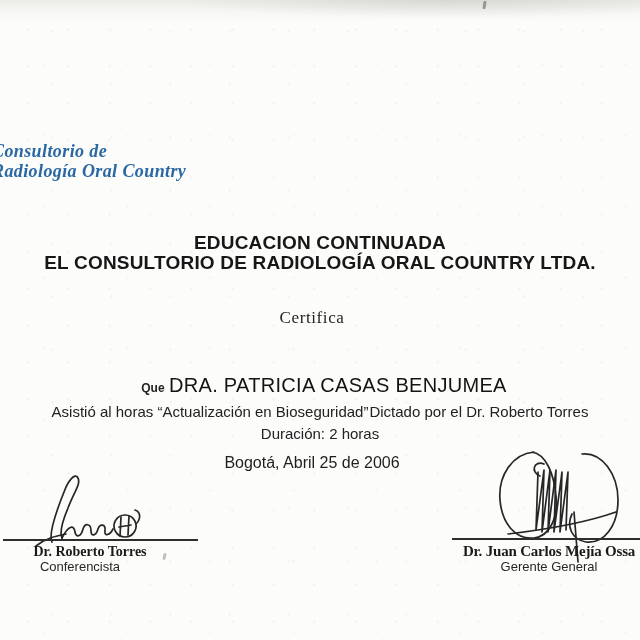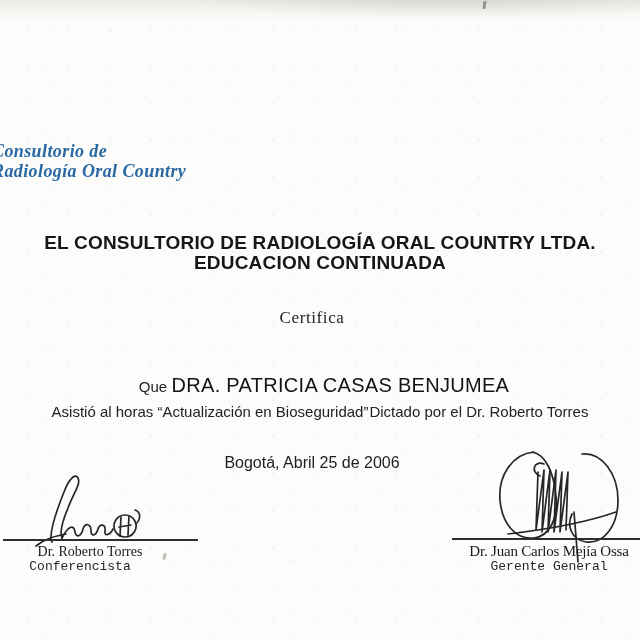--- a/index.html
+++ b/index.html
@@ -31,69 +31,70 @@
     font-family:"Liberation Serif",serif;font-style:italic;font-weight:bold;
     font-size:18px;line-height:20px;color:#2a68a4;letter-spacing:.4px;
   }
   
   .title{left:0;top:233px;width:640px;text-align:center;
     font-weight:bold;font-size:19px;line-height:20px;color:#171717;letter-spacing:.2px;}
   .certifica{left:0;top:308px;width:640px;text-align:center;transform:translateX(-8px);
     font-family:"Liberation Serif",serif;font-size:17px;color:#242424;letter-spacing:.6px;}
   
   .recipient{left:0;top:374px;width:640px;text-align:center;transform:translateX(4px);white-space:nowrap;}
-  .recipient .que{font-size:15px;color:#222;}
+  .recipient .que{font-size:12px;color:#222;font-weight:bold;}
   .recipient .name{font-size:20px;font-weight:normal;color:#141414;letter-spacing:.3px;}
   
   .course{left:0;top:403px;width:640px;text-align:center;font-size:15px;color:#222;white-space:nowrap;}
   .course .part2{margin-left:1px;}
   .duration{left:0;top:425px;width:640px;text-align:center;font-size:15px;color:#222;}
   .dateline{left:0;top:454px;width:640px;text-align:center;transform:translateX(-8px);font-size:16px;color:#1e1e1e;}
   
   .sig-line{height:2px;background:#2e2e2e;}
   .sig-line.left{left:3px;top:539px;width:195px;}
   .sig-line.right{left:452px;top:538px;width:188px;}
-  .sig-name{font-family:"Liberation Serif",serif;font-weight:normal;color:#1a1a1a;text-align:center;white-space:nowrap;}
+  .sig-name{font-family:"Liberation Serif",serif;font-weight:bold;color:#1a1a1a;text-align:center;white-space:nowrap;}
   .sig-name.left{left:0;top:544px;width:180px;font-size:14px;}
   .sig-name.right{left:456px;top:543px;width:186px;font-size:15px;letter-spacing:-.2px;}
-  .sig-role{font-family:Liberation Mono, monospace;color:#262626;text-align:center;white-space:nowrap;}
+  .sig-role{font-family:Liberation Sans, sans-serif;color:#262626;text-align:center;white-space:nowrap;}
   .sig-role.left{left:0;top:559px;width:160px;font-size:13px;}
   .sig-role.right{left:456px;top:559px;width:186px;font-size:13px;}
   svg.ink{overflow:visible;}
   svg.ink path{fill:none;stroke:#262626;stroke-width:1.7;stroke-linecap:round;stroke-linejoin:round;}
 </style>
 </head>
 <body>
 
 <div class="page">
 
   <div class="abs top-smudge"></div>
   <div class="abs top-tick"></div>
   <div class="abs stray-speck"></div>
 
   <div class="abs logo">
     <div>Consultorio de</div>
     <div>Radiología Oral Country</div>
   </div>
 
   <div class="abs title">
+    <div>EDUCACION CONTINUADA</div>
     <div>EL CONSULTORIO DE RADIOLOGÍA ORAL COUNTRY LTDA.</div>
-    <div>EDUCACION CONTINUADA</div>
   </div>
 
   <div class="abs certifica">Certifica</div>
 
   <div class="abs recipient">
     <span class="que">Que</span>
     <span class="name">DRA. PATRICIA CASAS BENJUMEA</span>
   </div>
 
   <div class="abs course">
     <span>Asistió al horas “Actualización en Bioseguridad”</span><span class="part2">Dictado por el Dr. Roberto Torres</span>
   </div>
+  <div class="abs duration">Duración: 2 horas</div>
 
   <div class="abs dateline">Bogotá, Abril 25 de 2006</div>
 
   <svg class="abs ink" style="left:22px;top:464px;" width="140" height="85" viewBox="0 0 140 85">
     <path d="M 30 78 C 26 70, 34 48, 42 28 C 46 17, 53 8, 56 14 C 59 20, 52 28, 46 44 C 41 56, 37 68, 40 74"></path>
     <path d="M 14 82 C 24 74, 34 72, 44 70"></path>
     <path d="M 40 74 C 46 62, 52 60, 53 68 C 54 74, 59 73, 61 65 C 63 59, 69 59, 69 67 C 69 73, 74 72, 76 65 C 78 59, 84 60, 83 67 C 82 73, 88 71, 91 65"></path>
     <path d="M 103 51 a 11 11 0 1 0 0.1 0"></path>
     <path d="M 99 53 L 98 72 M 107 52 L 106 71 M 97 63 L 109 61"></path>
     <path d="M 114 60 C 119 55, 119 48, 113 46"></path>

